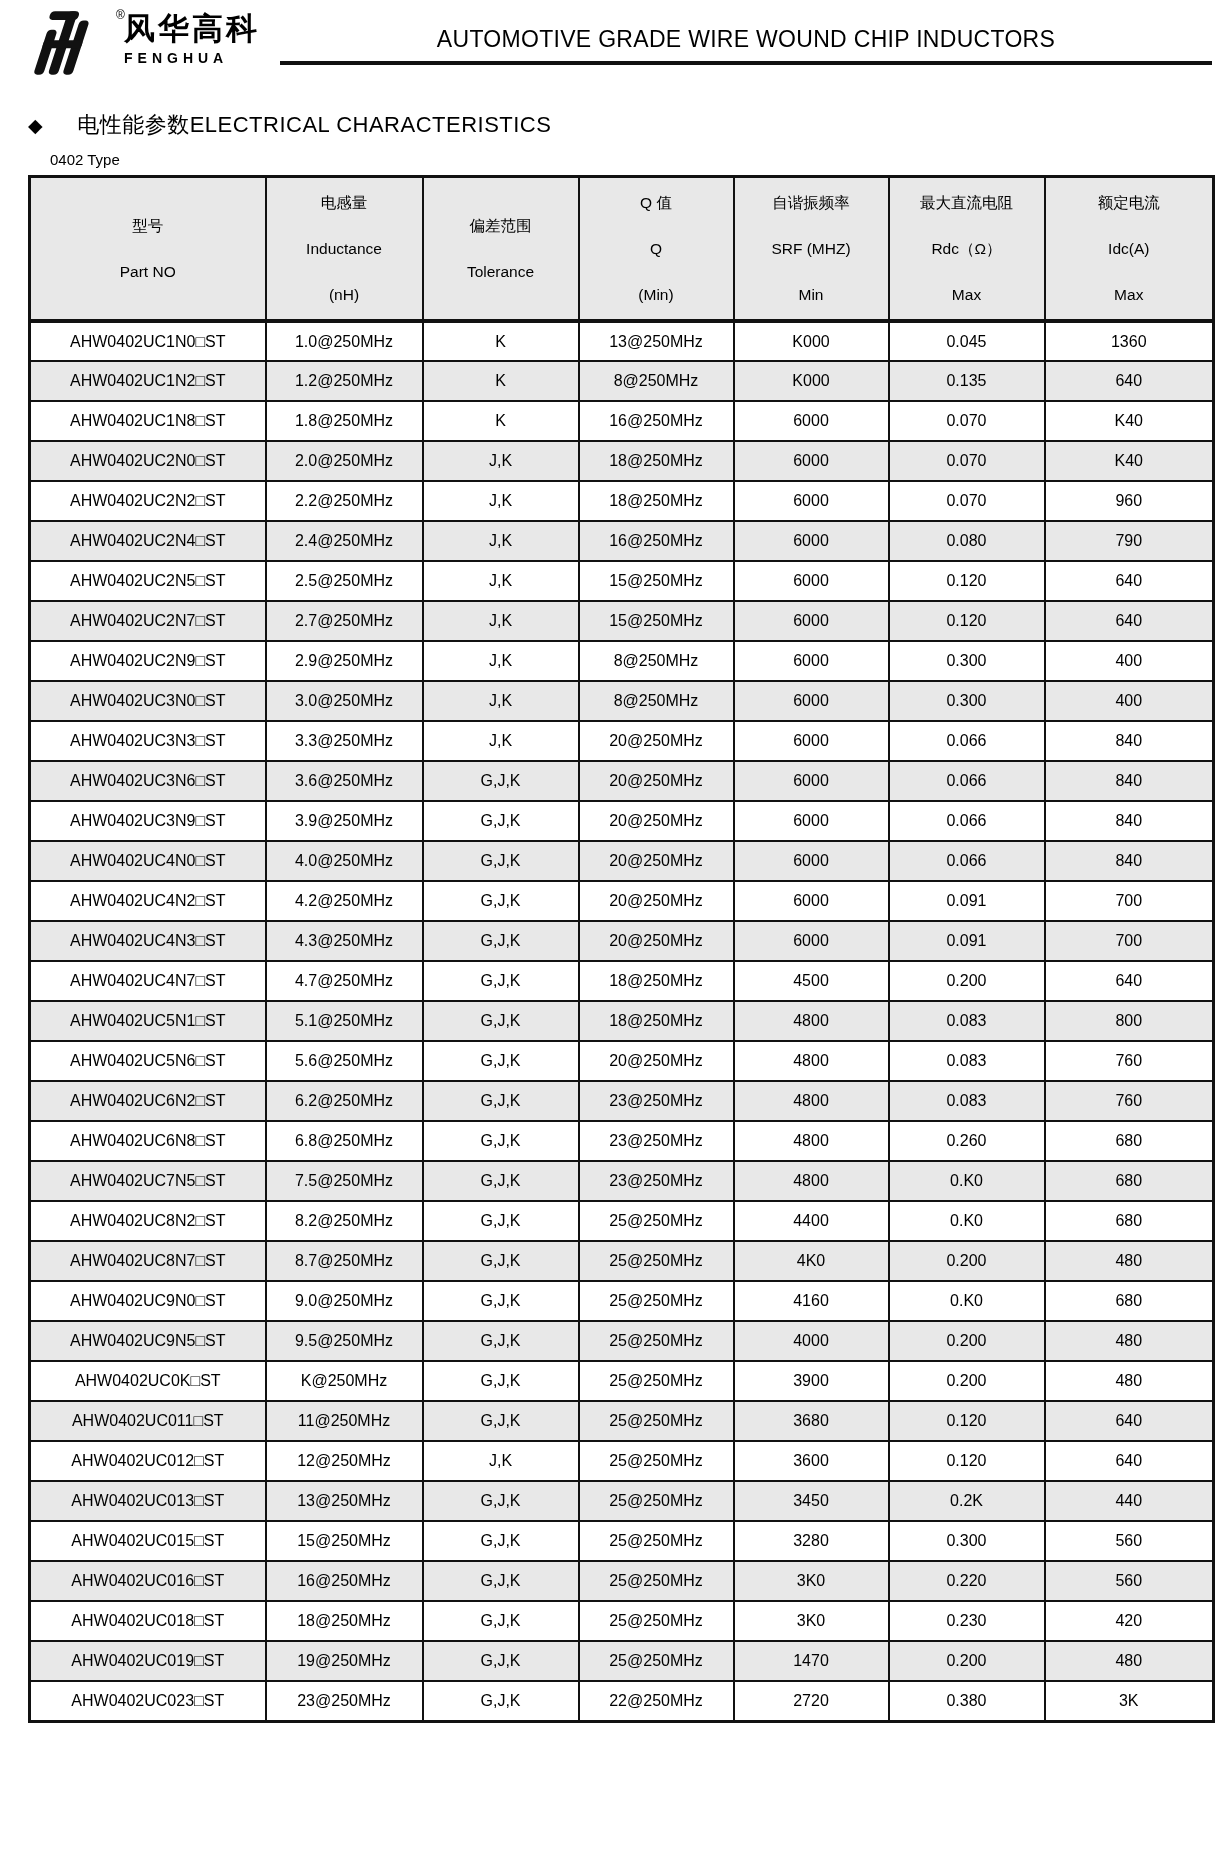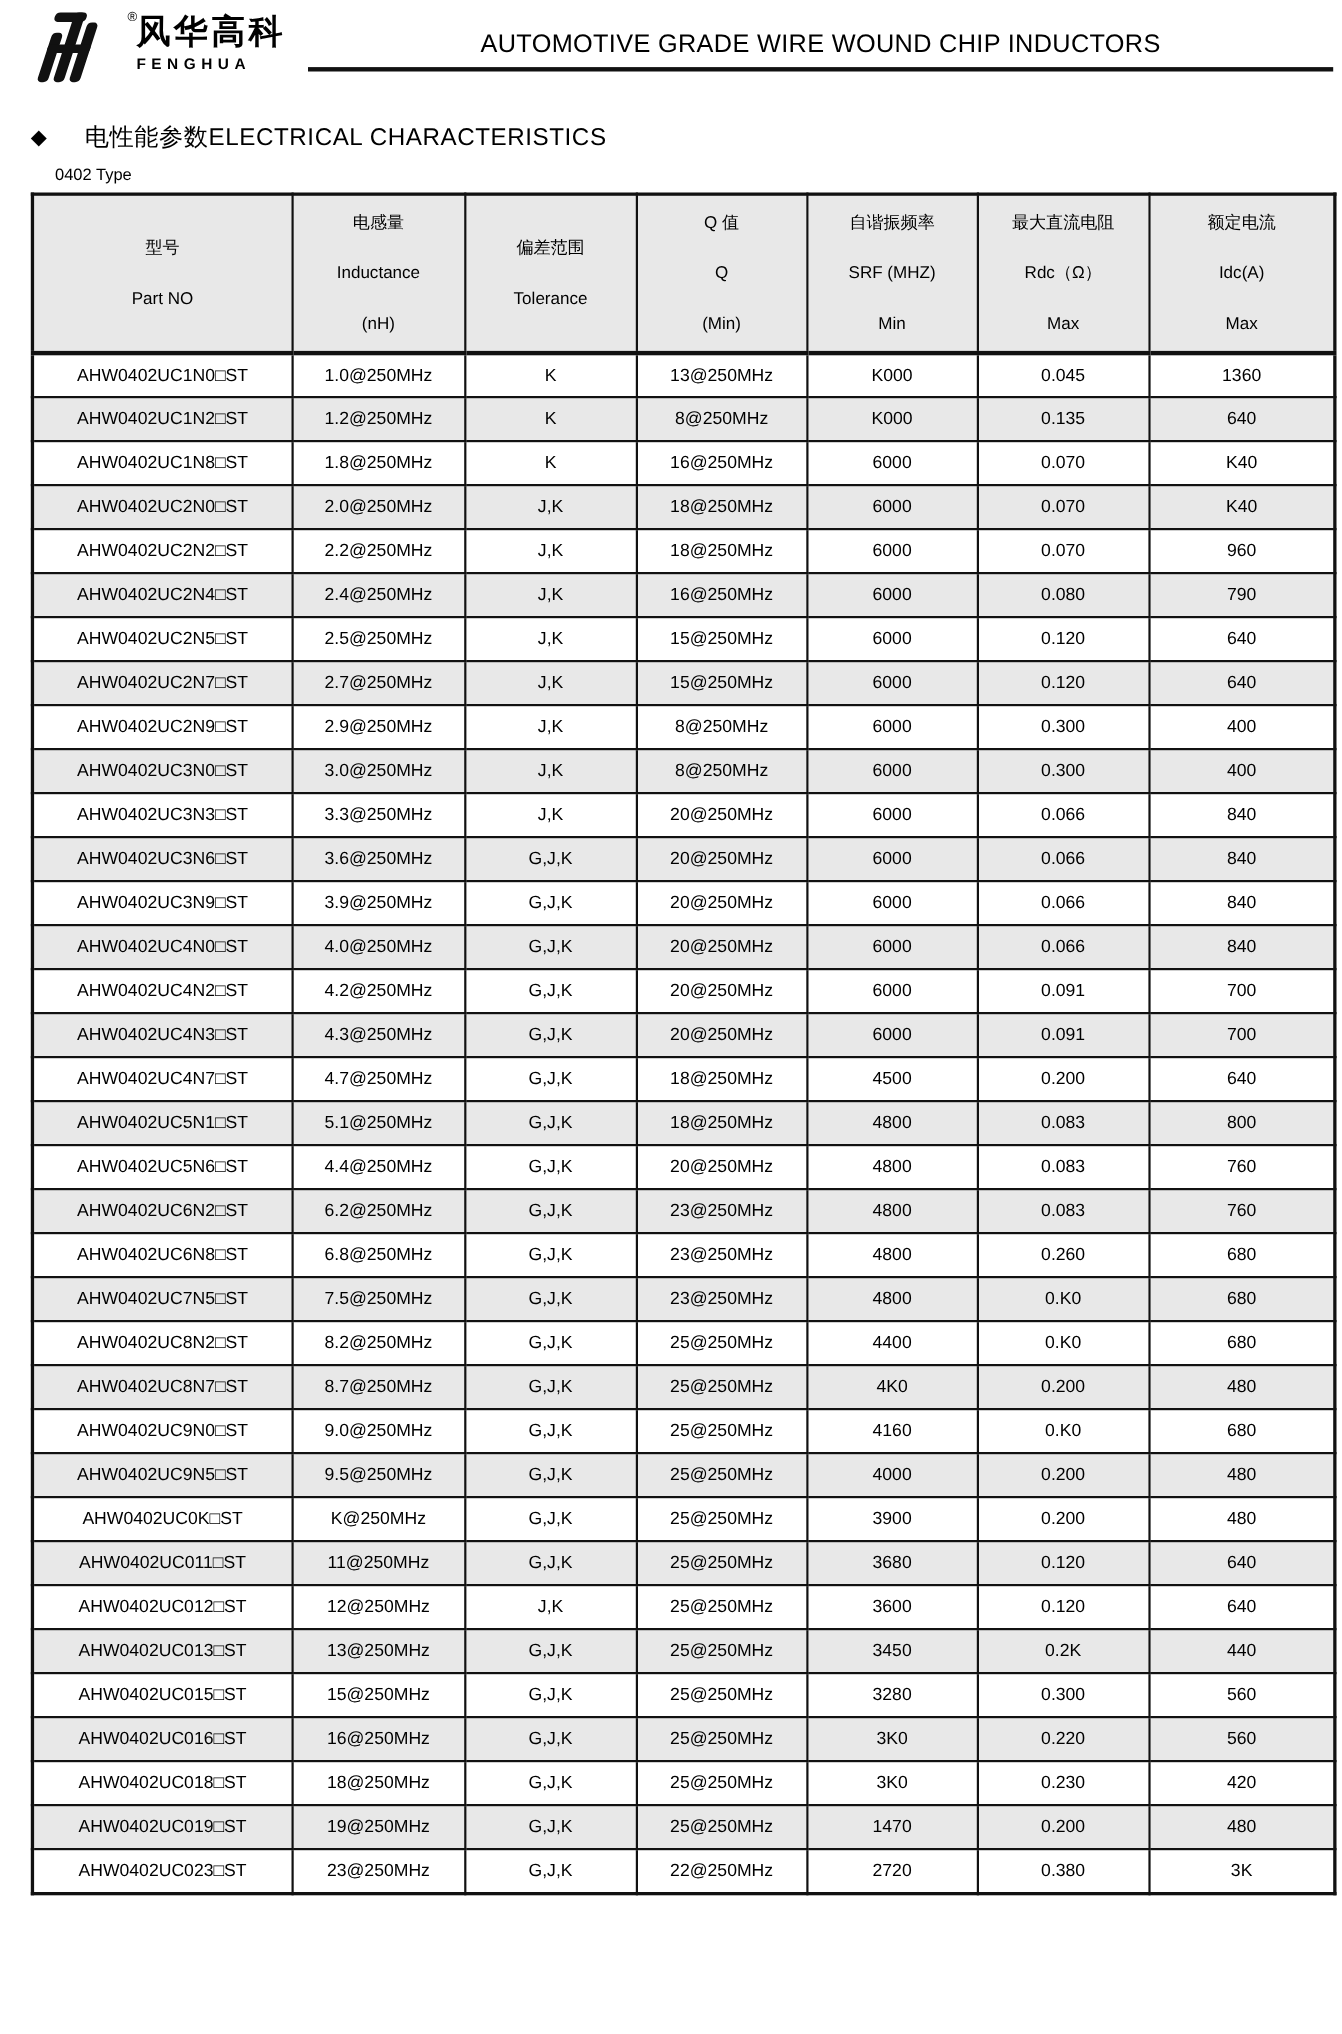--- a/index.html
+++ b/index.html
@@ -300,21 +300,21 @@
           <td>AHW0402UC5N1□ST</td>
           <td>5.1@250MHz</td>
           <td>G,J,K</td>
           <td>18@250MHz</td>
           <td>4800</td>
           <td>0.083</td>
           <td>800</td>
         </tr>
         <tr>
           <td>AHW0402UC5N6□ST</td>
-          <td>4.4@250MHz</td>
+          <td>5.6@250MHz</td>
           <td>G,J,K</td>
           <td>20@250MHz</td>
           <td>4800</td>
           <td>0.083</td>
           <td>760</td>
         </tr>
         <tr>
           <td>AHW0402UC6N2□ST</td>
           <td>6.2@250MHz</td>
           <td>G,J,K</td>

